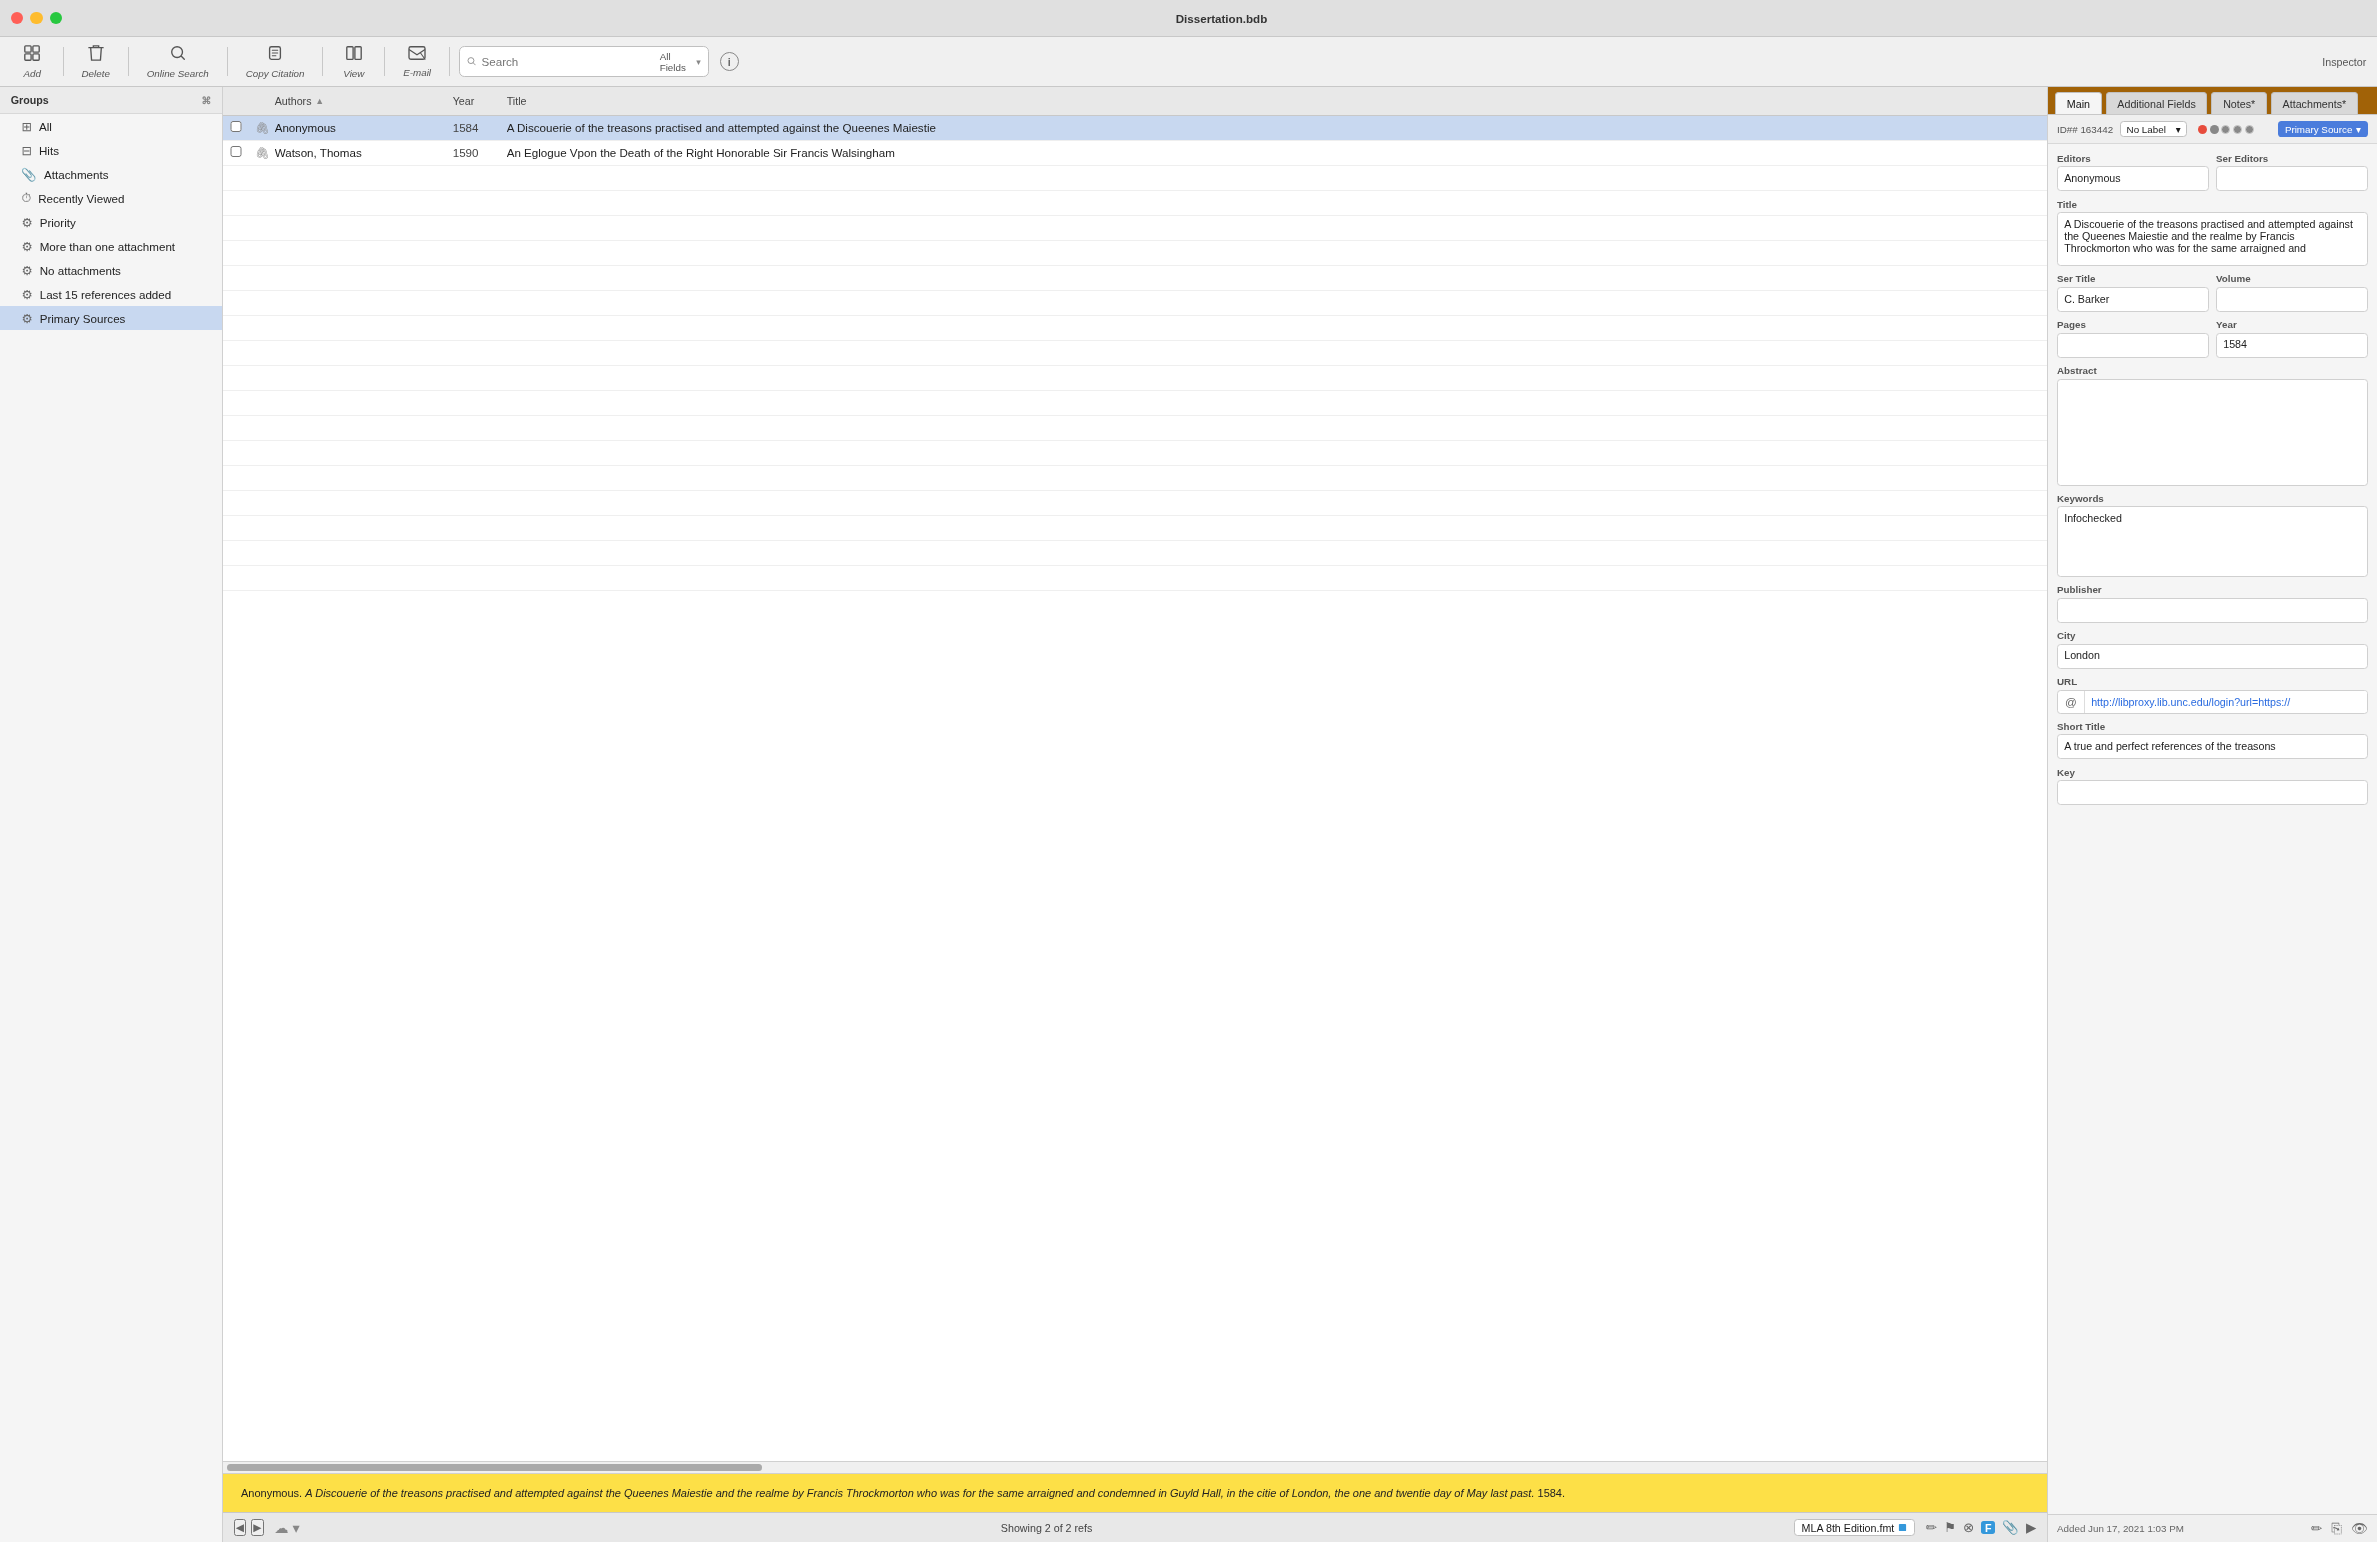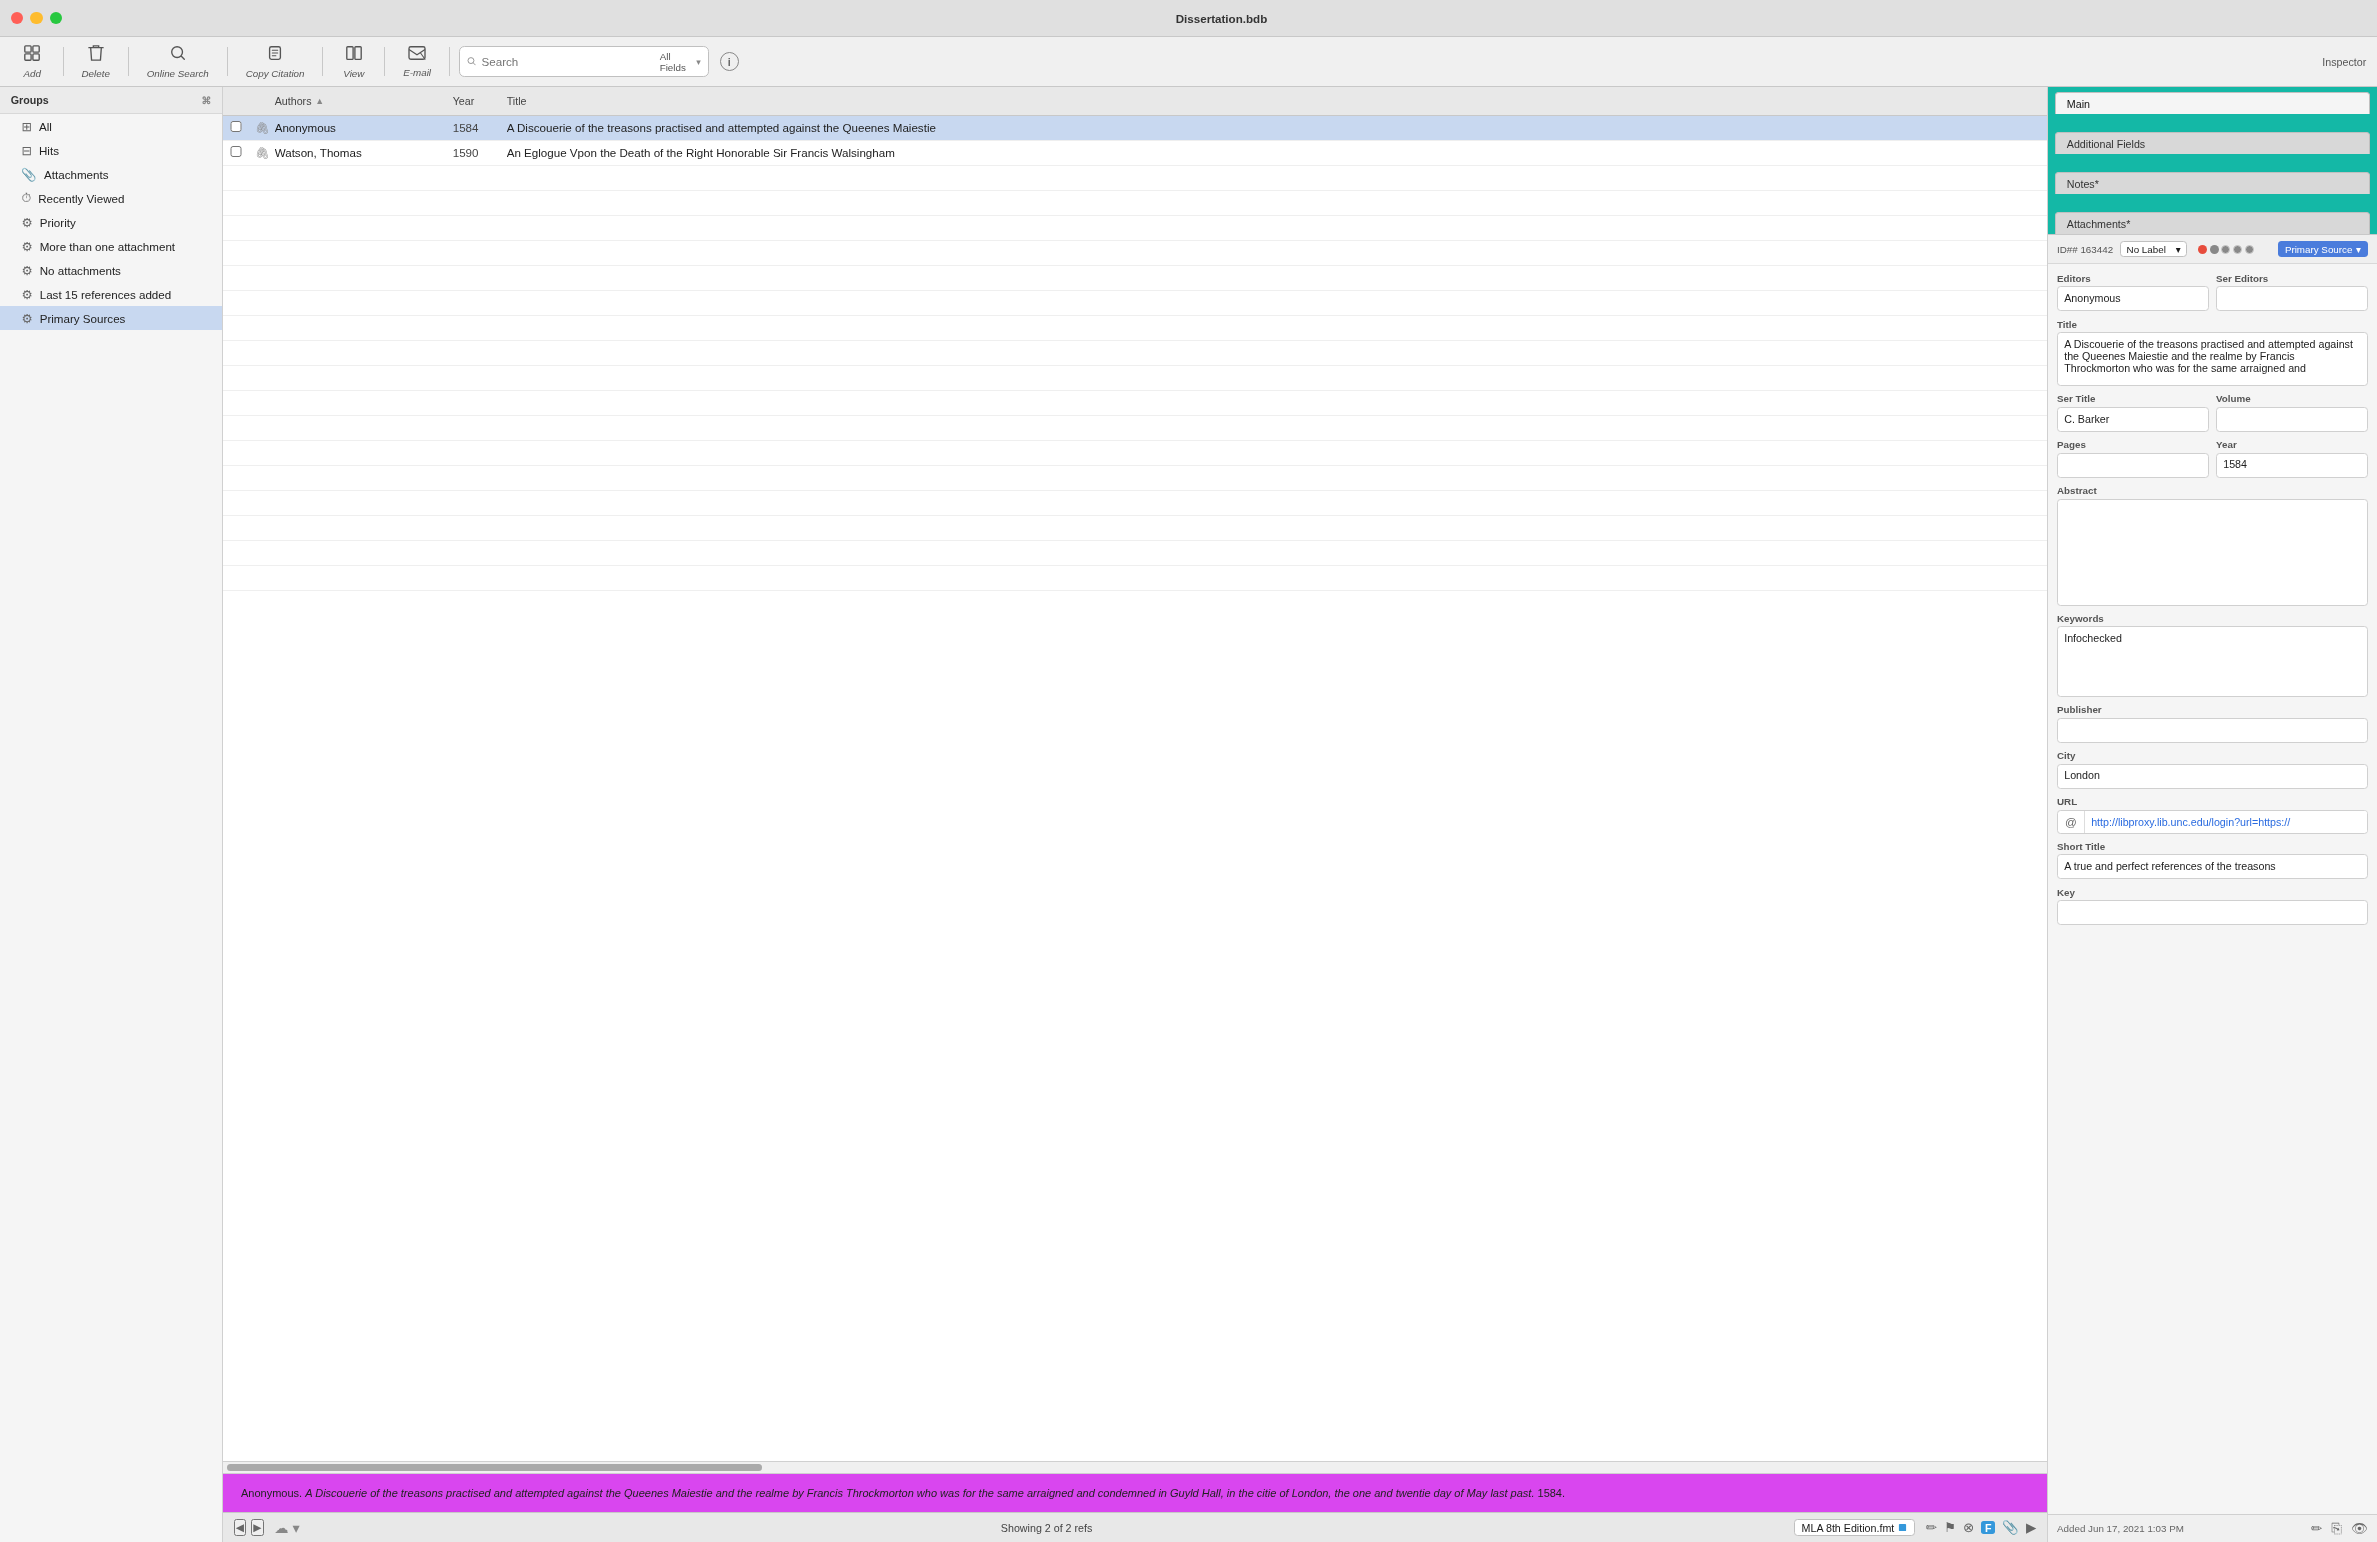--- a/index.html
+++ b/index.html
@@ -231,21 +231,21 @@
       top: 0;
       width: 535px;
       height: 7.1px;
       background: #aaa;
       border-radius: 3.6px;
     }
 
     
     .citation-preview {
       padding: 10.7px 18px;
-      background: #d946ef;
+      background: #fde047;
       border-top: 0.9px solid #d0d0d0;
       font-size: 11px;
       color: #222;
       line-height: 1.5;
       max-height: 71px;
       overflow: hidden;
       flex-shrink: 0;
     }
     .citation-preview .cite-author { font-weight: 400; }
     .citation-preview .cite-title { font-style: italic; }
@@ -284,26 +284,25 @@
       width: 330px;
       background: #f5f5f5;
       border-left: 0.9px solid #d0d0d0;
       display: flex;
       flex-direction: column;
       flex-shrink: 0;
       overflow: hidden;
     }
     .inspector-tabs {
       display: flex;
-      background: #14b8a6;
+      background: #a16207;
       border-bottom: 0.9px solid #c8c8c8;
       padding: 5.4px 7.1px 0;
-      gap: 18px;
-      flex-shrink: 0;
-      flex-direction: column;
+      gap: 4px;
+      flex-shrink: 0;
     }
     .ins-tab {
       padding: 4.5px 10.7px;
       font-size: 10.7px;
       border-radius: 3.6px 3.6px 0 0;
       cursor: pointer;
       background: #d8d8d8;
       color: #333;
       border: 0.9px solid #c0c0c0;
       border-bottom: none;

